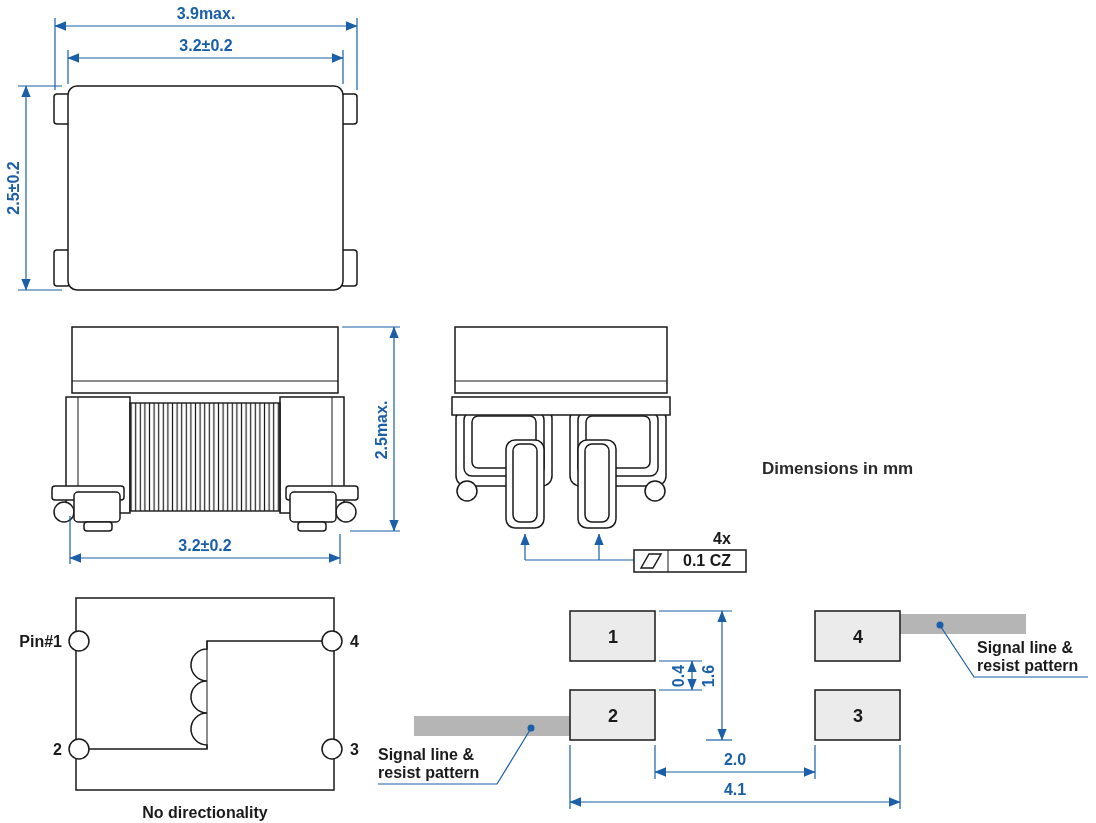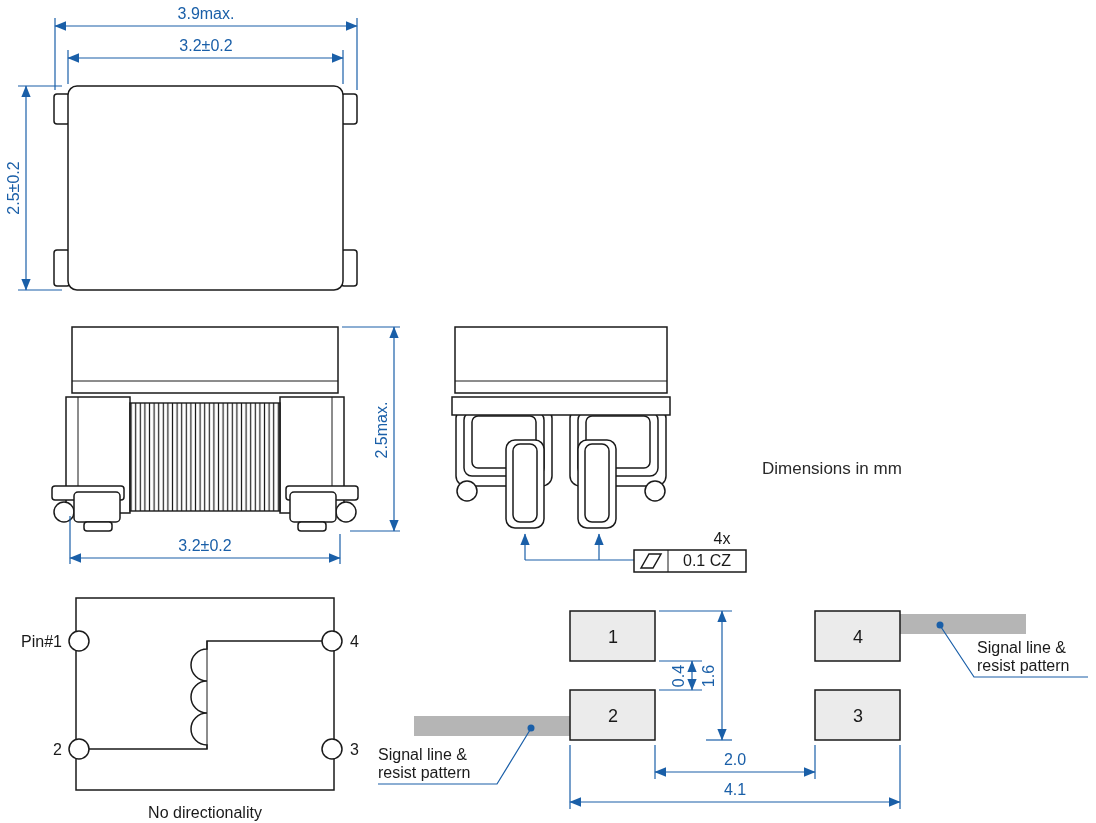--- a/index.html
+++ b/index.html
@@ -1,17 +1,17 @@
 <!DOCTYPE html>
 <html><head>
 <meta charset="utf-8">
 <style>
   html,body { margin:0; padding:0; background:#ffffff; }
   .stage { position:relative; width:1096px; height:823px; background:#fff;
-           font-family:"Liberation Sans", "DejaVu Sans", sans-serif; }
+           font-family:"Liberation Sans", "DejaVu Sans", sans-serif;font-weight:bold; }
   svg { display:block; }
   .ln   { stroke:#1a1a1a; stroke-width:1.5; fill:#ffffff; }
   .lnf  { stroke:#1a1a1a; stroke-width:1.5; fill:none; }
   .thin { stroke:#1a1a1a; stroke-width:1;   fill:none; }
   .dim  { stroke:#1a5fa8; stroke-width:1.2; fill:none; }
   .dimtxt { fill:#1a5fa8; font-size:16px; font-family:"Liberation Sans","DejaVu Sans",sans-serif; }
   .blktxt { fill:#1a1a1a; font-size:16px; font-family:"Liberation Sans","DejaVu Sans",sans-serif; }
   .bigtxt { fill:#2a2a2a; font-size:17px; font-family:"Liberation Sans","DejaVu Sans",sans-serif; }
   .padtxt { fill:#1a1a1a; font-size:18px; font-family:"Liberation Sans","DejaVu Sans",sans-serif; }
   .pad { fill:#ebebeb; stroke:#1a1a1a; stroke-width:1.5; }

